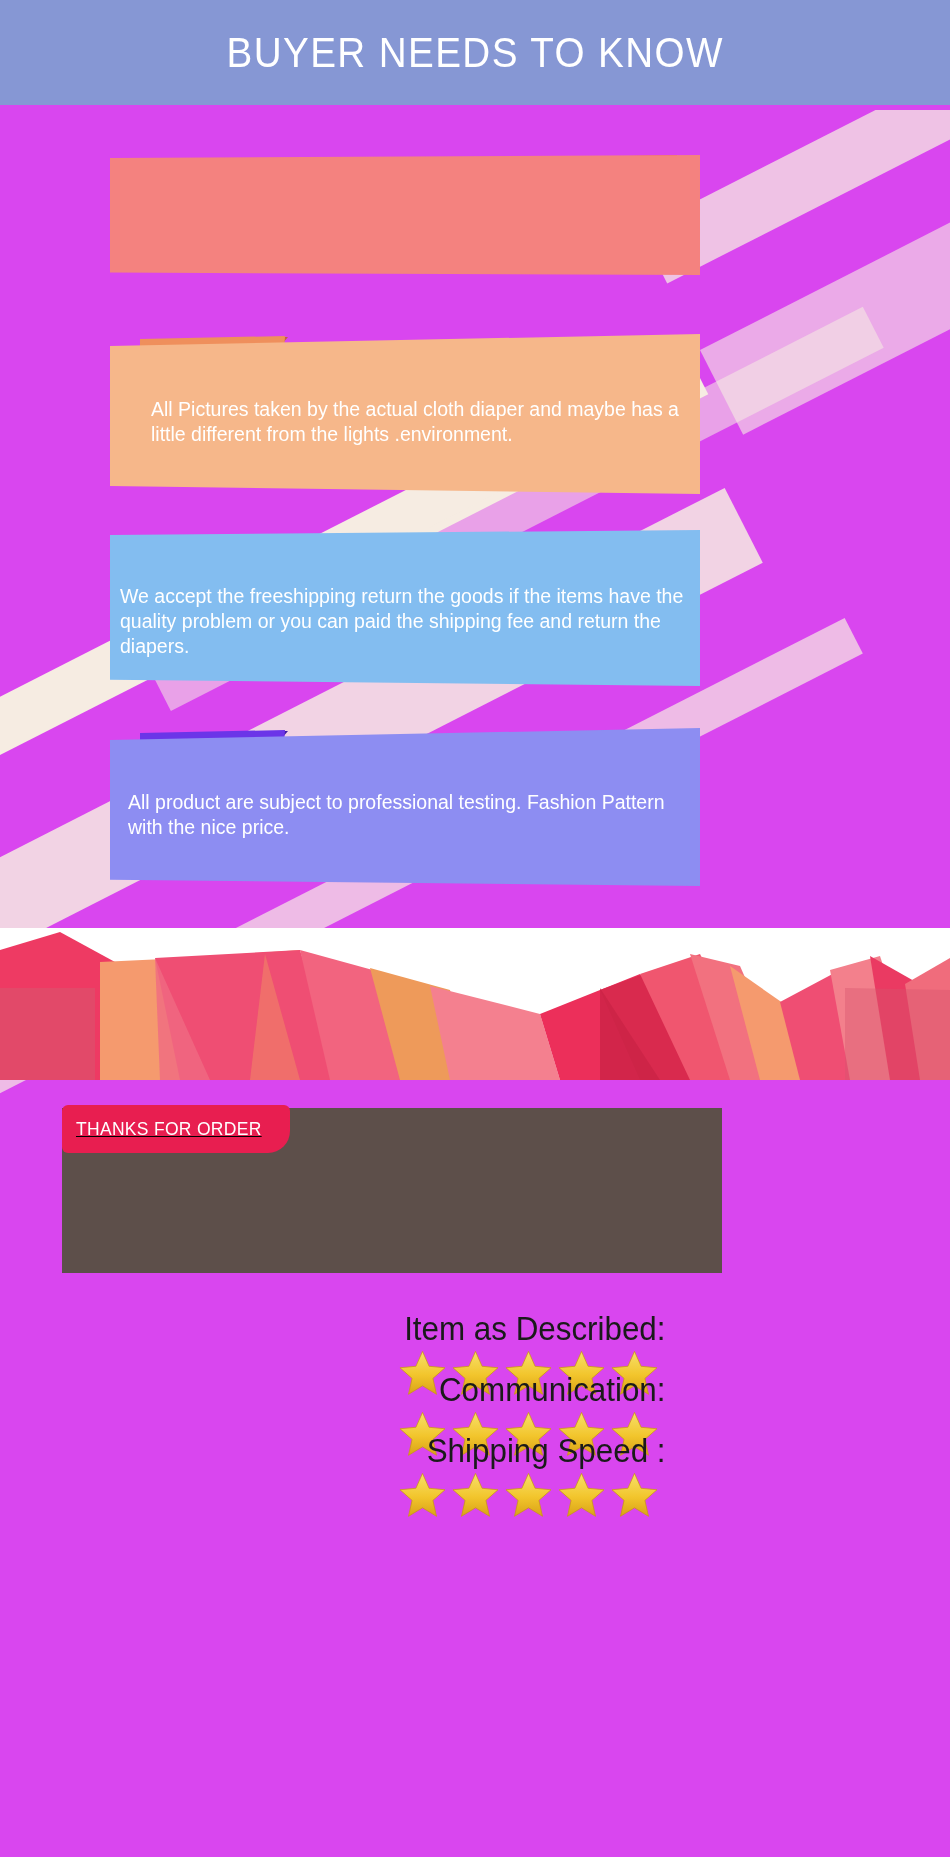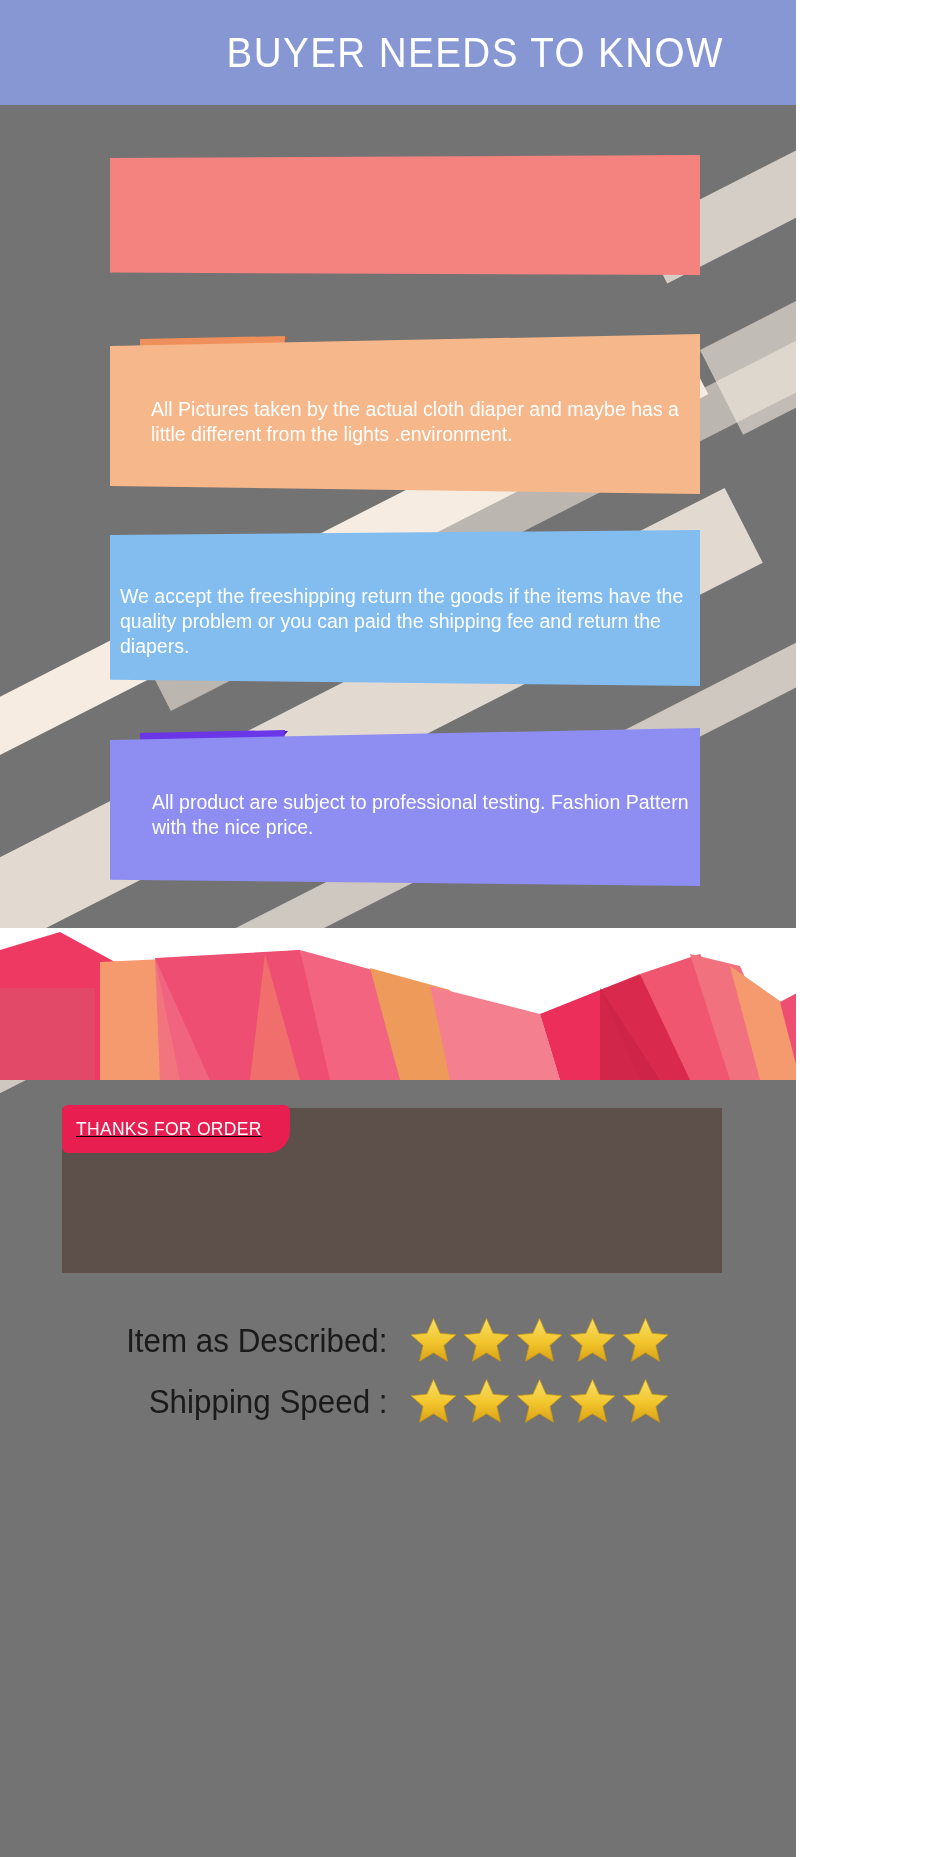--- a/index.html
+++ b/index.html
@@ -3,21 +3,21 @@
 <meta charset="utf-8">
 <style>
   * { margin:0; padding:0; box-sizing:border-box; }
   html,body { width:950px; height:1857px; }
   body {
     font-family:"Liberation Sans", sans-serif;
     background:#ffffff;
     position:relative;
     overflow:hidden;
   }
-  .page { position:relative; width:796px; height:1857px; background:#737373; overflow:hidden; }
+  .page { position:relative; width:950px; height:1857px; background:#d946ef; overflow:hidden; }
 
   
   .stripes { position:absolute; left:0; top:110px; width:950px; height:1000px; overflow:hidden; z-index:0; }
   .stripe {
     position:absolute;
     background:#f6ece2;
     transform:rotate(-27deg);
     transform-origin:left top;
   }
   .s1 { left:-340px; top:760px;  width:1150px; height:52px; }
@@ -112,21 +112,21 @@
     clip-path:polygon(0 12px, 100% 0, 100% 100%, 0 96%);
   }
   #tab-product {
     left:140px; top:730px; width:145px; height:58px;
     background:#6b35e8;
     clip-path:polygon(0 3px, 100% 0, 97% 100%, 0 100%);
     padding-left:22px;
   }
   #tab-product .tab-label { font-size:21px; letter-spacing:1.4px; }
   #fold-product { left:276px; top:731px; border-top:14px solid #3f1aa0; border-right:12px solid transparent; }
-  #text-product { left:152px; top:790px; width:545px; }
+  #text-product { left:128px; top:790px; width:545px; }
 
   
   .mountains { position:absolute; left:0; top:928px; width:950px; height:152px; z-index:3; }
 
   
   .thanks-panel {
     position:absolute; left:62px; top:1108px; width:660px; height:165px;
     background:#5d4f4a; z-index:5;
   }
   .thanks-tab {
@@ -136,22 +136,22 @@
   }
   .thanks-tab-label { color:#fff; font-size:17.5px; letter-spacing:.3px; white-space:nowrap; }
   .thanks-text {
     position:absolute; left:102px; top:1172px; width:600px; z-index:7;
     color:#ffffff; font-size:19.5px; line-height:25px; white-space:pre-line;
   }
 
   
   .ratings { position:absolute; left:0; top:1310px; width:950px; z-index:5; }
   .rating-row {
-    display:flex; align-items:center; justify-content:flex-start;
-    height:61px; padding-left:95px;
+    display:flex; align-items:center; justify-content:space-between;
+    height:61px; padding-left:95px;flex-direction:column;
   }
   .rating-label {
     color:#1a1a1a; font-size:33px; white-space:nowrap;
     font-family:"Liberation Sans Narrow","Liberation Sans", sans-serif;
     transform:scaleX(.95); text-align:right;
   }
   .rating-stars { display:flex; align-items:center; margin-left:12px; }
   .star { width:53px; height:51px; display:block; }
   .r-item .rating-label { width:300px; }
   .r-comm .rating-label { width:300px; }
@@ -262,20 +262,40 @@
           </svg>
         <svg class="star" viewBox="0 0 24 24">
             <polygon points="12,1.6 15.1,8.6 22.6,9.3 16.9,14.3 18.6,21.8 12,17.8 5.4,21.8 7.1,14.3 1.4,9.3 8.9,8.6" fill="url(#g1)" stroke="#c99612" stroke-width="0.35"></polygon>
           </svg>
         <svg class="star" viewBox="0 0 24 24">
             <polygon points="12,1.6 15.1,8.6 22.6,9.3 16.9,14.3 18.6,21.8 12,17.8 5.4,21.8 7.1,14.3 1.4,9.3 8.9,8.6" fill="url(#g1)" stroke="#c99612" stroke-width="0.35"></polygon>
           </svg>
       </span>
     </div>
 
+    <div class="rating-row r-comm">
+      <span class="rating-label">Communication:</span>
+      <span class="rating-stars">
+        <svg class="star" viewBox="0 0 24 24">
+            <polygon points="12,1.6 15.1,8.6 22.6,9.3 16.9,14.3 18.6,21.8 12,17.8 5.4,21.8 7.1,14.3 1.4,9.3 8.9,8.6" fill="url(#g1)" stroke="#c99612" stroke-width="0.35"></polygon>
+          </svg>
+        <svg class="star" viewBox="0 0 24 24">
+            <polygon points="12,1.6 15.1,8.6 22.6,9.3 16.9,14.3 18.6,21.8 12,17.8 5.4,21.8 7.1,14.3 1.4,9.3 8.9,8.6" fill="url(#g1)" stroke="#c99612" stroke-width="0.35"></polygon>
+          </svg>
+        <svg class="star" viewBox="0 0 24 24">
+            <polygon points="12,1.6 15.1,8.6 22.6,9.3 16.9,14.3 18.6,21.8 12,17.8 5.4,21.8 7.1,14.3 1.4,9.3 8.9,8.6" fill="url(#g1)" stroke="#c99612" stroke-width="0.35"></polygon>
+          </svg>
+        <svg class="star" viewBox="0 0 24 24">
+            <polygon points="12,1.6 15.1,8.6 22.6,9.3 16.9,14.3 18.6,21.8 12,17.8 5.4,21.8 7.1,14.3 1.4,9.3 8.9,8.6" fill="url(#g1)" stroke="#c99612" stroke-width="0.35"></polygon>
+          </svg>
+        <svg class="star" viewBox="0 0 24 24">
+            <polygon points="12,1.6 15.1,8.6 22.6,9.3 16.9,14.3 18.6,21.8 12,17.8 5.4,21.8 7.1,14.3 1.4,9.3 8.9,8.6" fill="url(#g1)" stroke="#c99612" stroke-width="0.35"></polygon>
+          </svg>
+      </span>
+    </div>
 
     <div class="rating-row r-ship">
       <span class="rating-label">Shipping Speed :</span>
       <span class="rating-stars">
         <svg class="star" viewBox="0 0 24 24">
             <polygon points="12,1.6 15.1,8.6 22.6,9.3 16.9,14.3 18.6,21.8 12,17.8 5.4,21.8 7.1,14.3 1.4,9.3 8.9,8.6" fill="url(#g1)" stroke="#c99612" stroke-width="0.35"></polygon>
           </svg>
         <svg class="star" viewBox="0 0 24 24">
             <polygon points="12,1.6 15.1,8.6 22.6,9.3 16.9,14.3 18.6,21.8 12,17.8 5.4,21.8 7.1,14.3 1.4,9.3 8.9,8.6" fill="url(#g1)" stroke="#c99612" stroke-width="0.35"></polygon>
           </svg>

